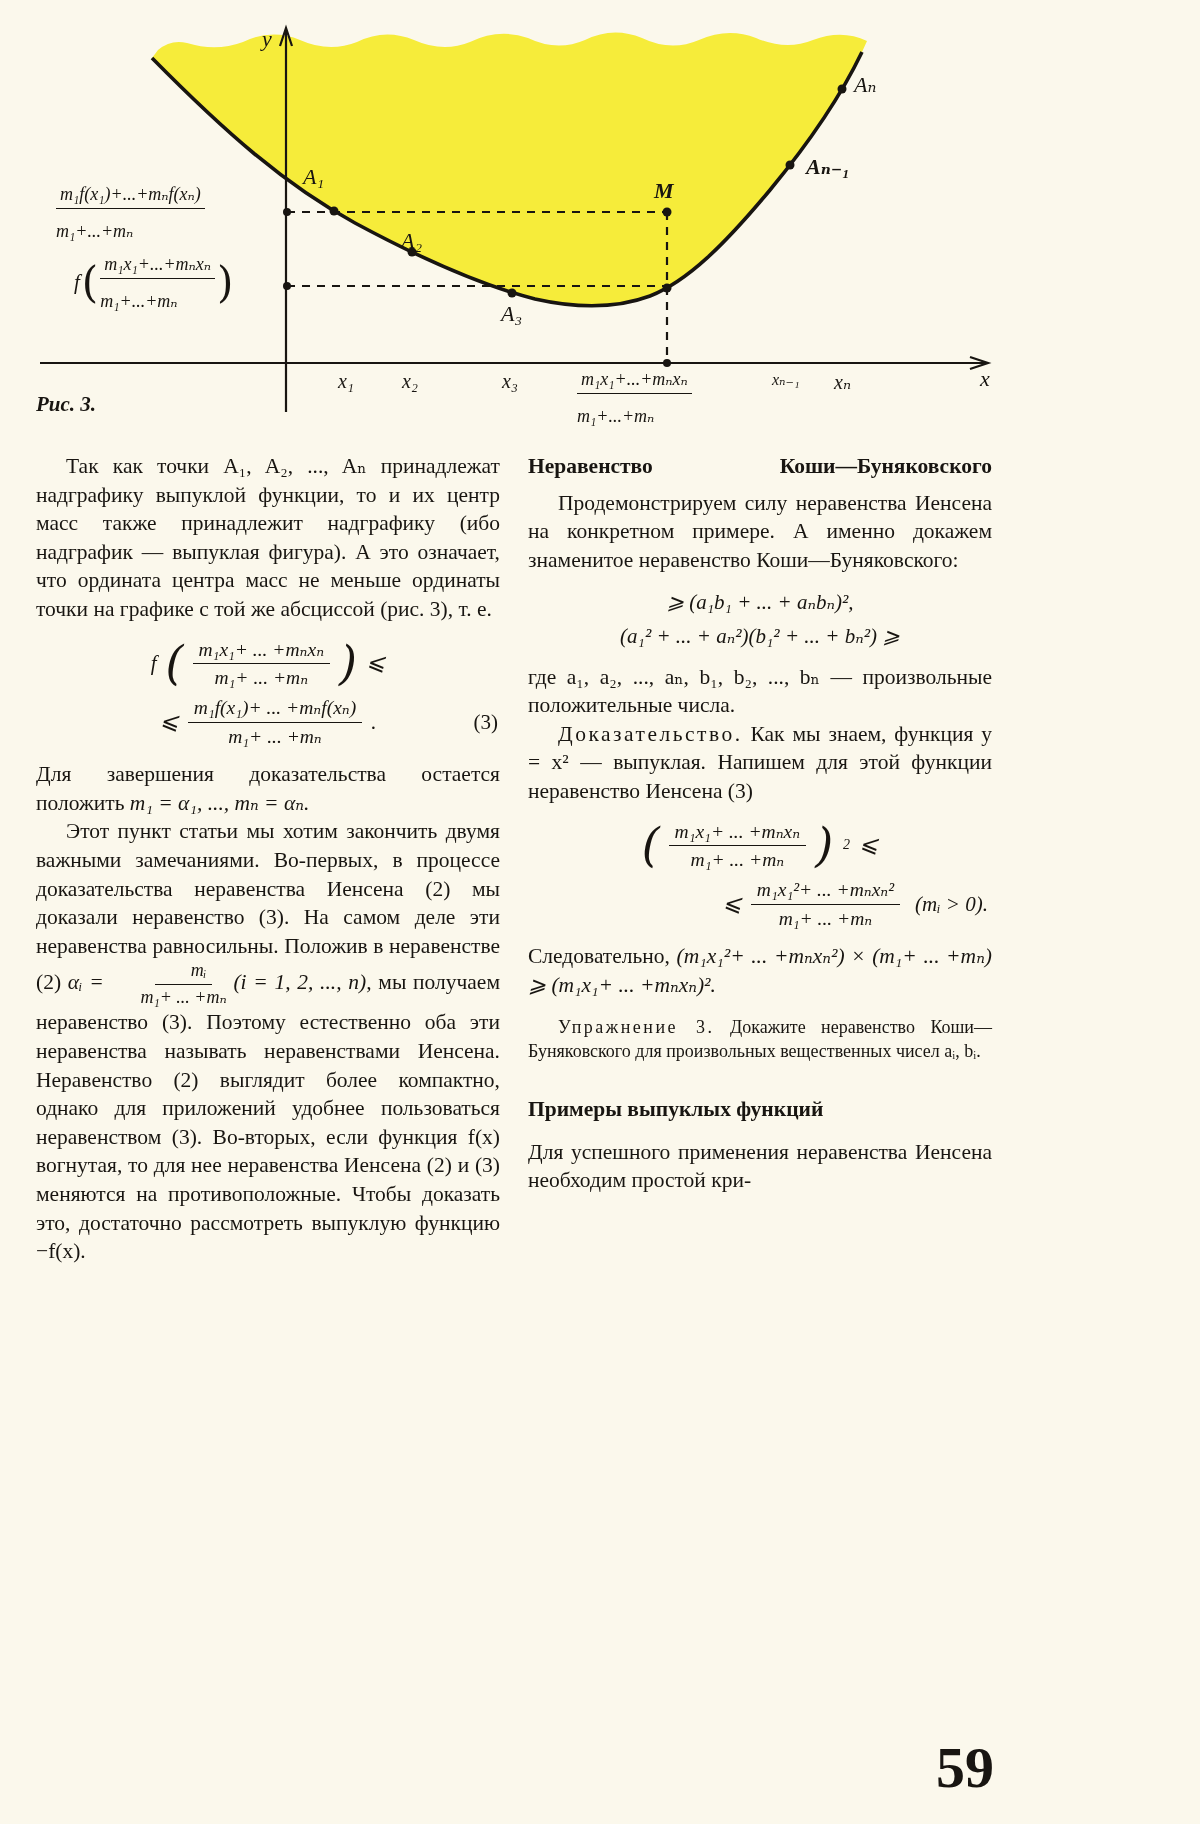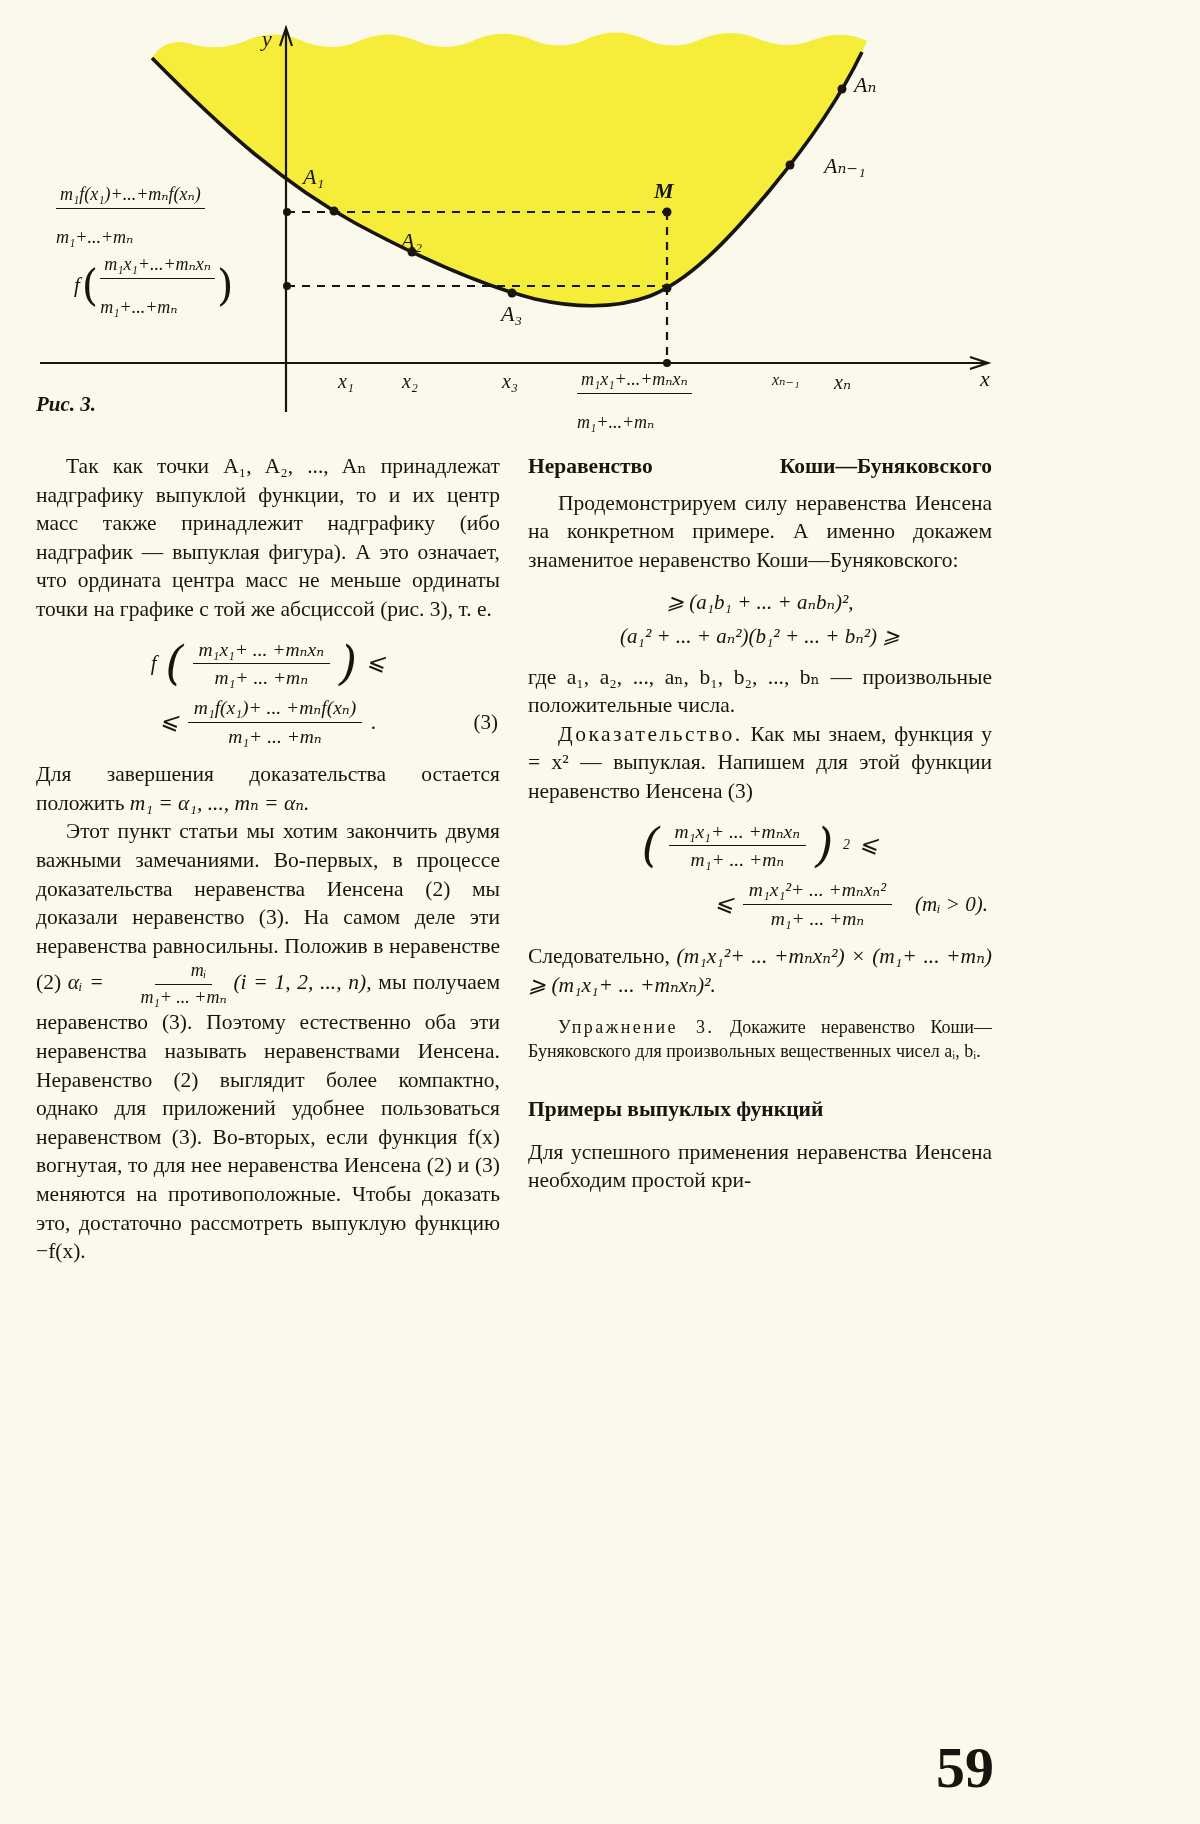--- a/index.html
+++ b/index.html
@@ -11,21 +11,21 @@
     font-family:"Liberation Serif","DejaVu Serif",serif;
     overflow:hidden;
   }
   .figure { position:absolute; left:0; top:0; width:1200px; height:448px; }
   .figure svg { position:absolute; left:0; top:0; }
   .fl { position:absolute; font-style:italic; font-size:22px; white-space:nowrap; }
   .fl.bold { font-weight:bold; }
   .caption { font-weight:bold; font-size:21px; }
   .ffrac { position:absolute; font-style:italic; font-size:18px; line-height:1.25; }
   .ffrac .num { display:inline-block; border-bottom:1.7px solid #181511; padding:0 4px 2px; }
-  .ffrac .den { display:block; padding-top:17px; }
+  .ffrac .den { display:block; padding-top:11px; }
   .fgroup { position:absolute; display:flex; align-items:center; gap:2px; }
   .figp { font-size:42px; font-weight:400; line-height:1; font-family:"DejaVu Serif",serif; }
   .fvar { font-style:italic; font-size:21px; }
 
   .cols { position:absolute; left:36px; top:452px; width:956px; display:flex; gap:28px; }
   .col { width:464px; font-size:21.5px; line-height:28.6px; text-align:justify; }
   .col p { margin:0; }
   p.ind { text-indent:30px; }
   .math { font-style:italic; }
   .spaced { letter-spacing:2.5px; }
@@ -41,21 +41,21 @@
   .frow.right { justify-content:flex-end; padding-right:4px; }
   .fline { text-align:center; margin:5px 0; font-style:italic; }
   .frac { display:inline-block; text-align:center; font-size:19.5px; line-height:1.2; vertical-align:middle; }
   .frac .num { display:inline-block; border-bottom:1.8px solid #181511; padding:0 6px 2px; }
   .frac .den { display:block; padding-top:2px; }
   .ifrac { font-size:18px; }
   .bigp { font-size:46px; font-weight:400; line-height:1; font-family:"DejaVu Serif",serif; }
   .rel { font-size:23px; }
   .eqtag { position:absolute; right:2px; font-style:normal; }
   .sup2 { font-size:14px; vertical-align:18px; margin-left:1px; }
-  .cond { margin-left:14px; }
+  .cond { margin-left:6px; }
 
   .exercise { font-size:18px; line-height:24px; margin:16px 0 4px 0 !important; }
   .pageno {
     position:absolute; left:936px; top:1734px;
     font-size:58px; font-weight:bold; font-family:"Liberation Serif",serif;
   }
 </style>
 </head>
 <body>
 
@@ -106,21 +106,21 @@
         <span class="num">m₁x₁+...+mₙxₙ</span>
         <span class="den">m₁+...+mₙ</span>
       </span>
       <span class="figp">)</span>
     </div>
 
     <div class="fl" style="left:303px; top:164px;">A₁</div>
     <div class="fl" style="left:401px; top:228px;">A₂</div>
     <div class="fl" style="left:501px; top:301px;">A₃</div>
     <div class="fl bold" style="left:654px; top:178px;">M</div>
-    <div class="fl" style="left:824px; top:153px;">Aₙ₋₁</div>
+    <div class="fl" style="left:806px; top:153px;font-weight:bold;">Aₙ₋₁</div>
     <div class="fl" style="left:854px; top:72px;">Aₙ</div>
 
     <div class="fl" style="left:338px; top:370px; font-size:20px;">x₁</div>
     <div class="fl" style="left:402px; top:370px; font-size:20px;">x₂</div>
     <div class="fl" style="left:502px; top:370px; font-size:20px;">x₃</div>
     <div class="ffrac" style="left:577px; top:368px; width:180px;">
       <span class="num">m₁x₁+...+mₙxₙ</span>
       <span class="den">m₁+...+mₙ</span>
     </div>
     <div class="fl" style="left:772px; top:370px; font-size:16px;">xₙ₋₁</div>

